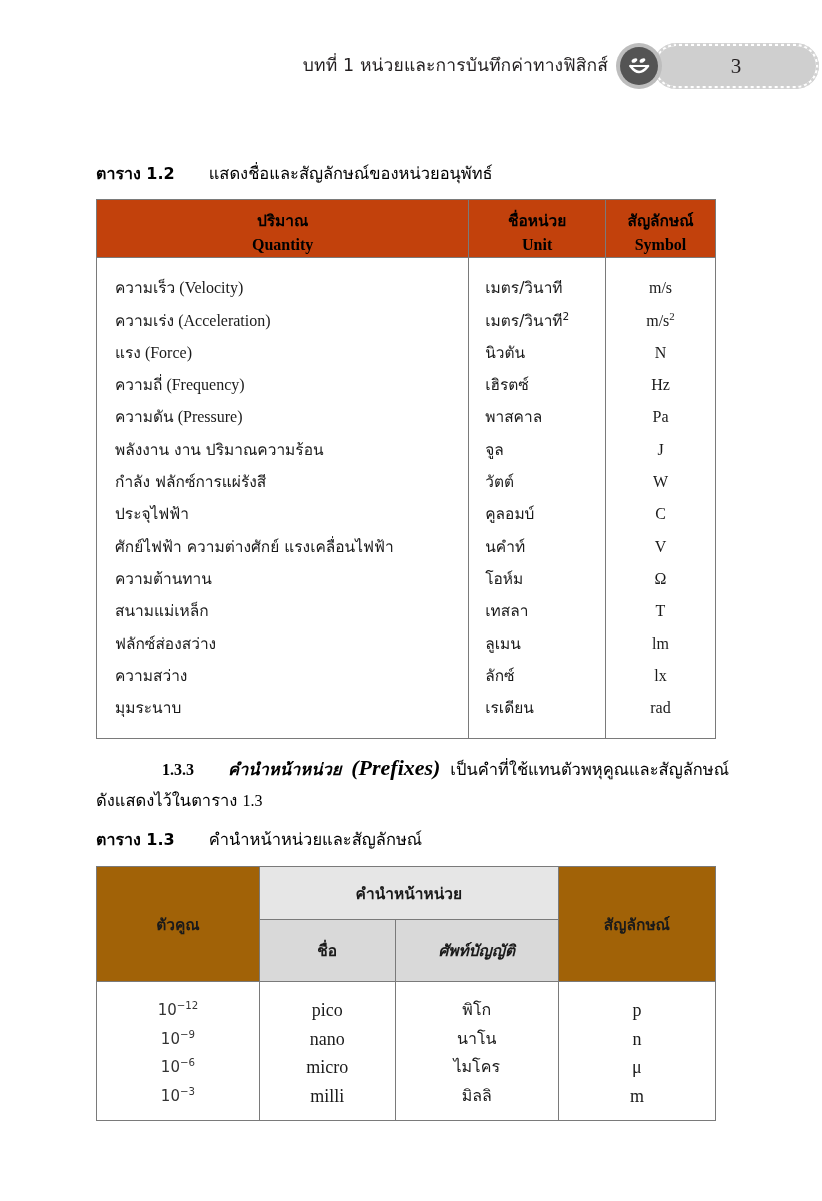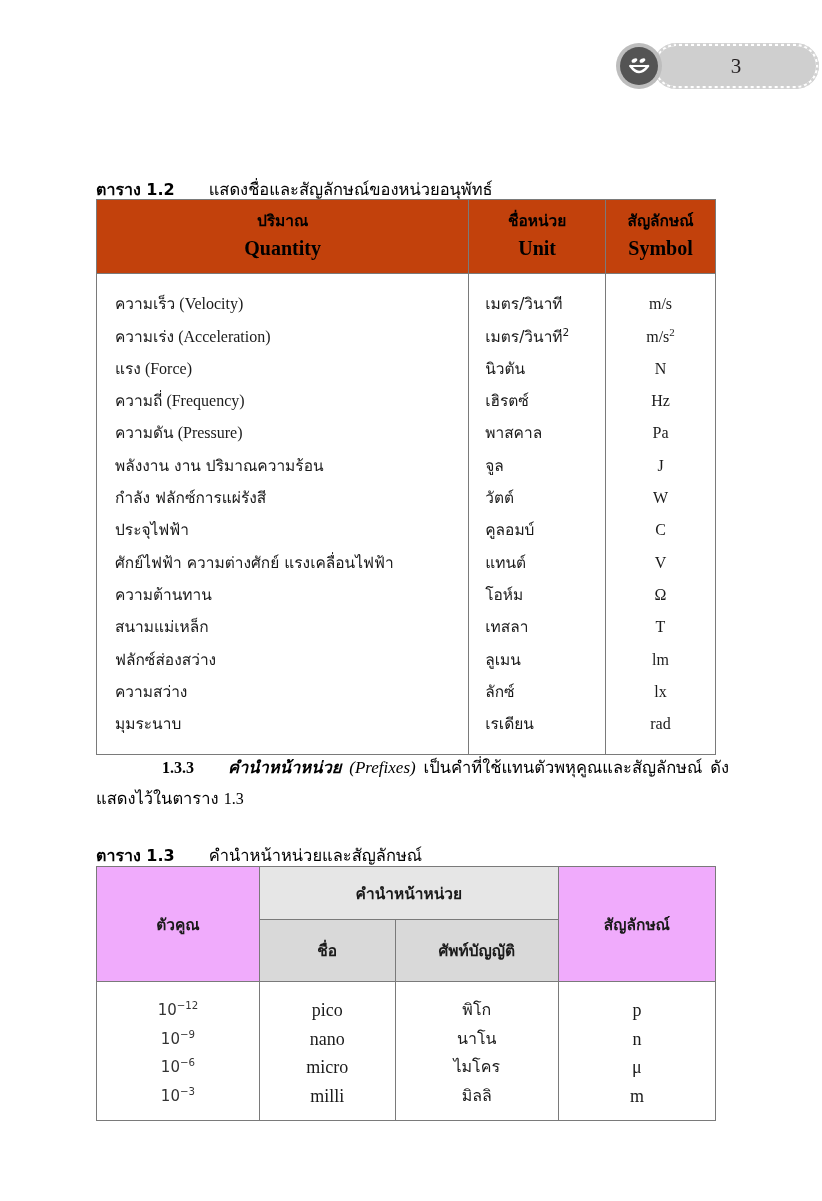--- a/index.html
+++ b/index.html
@@ -86,21 +86,20 @@
     z-index: 2;
   }
 
   
   .caption {
     position: absolute;
     left: 96px;
     font-size: 16.5px;
     color: #000000;
     white-space: nowrap;
-    margin-top: 16px;
   }
   .caption .cap-label {
     font-weight: bold;
     font-size: 16px;
   }
   .caption .cap-text {
     font-weight: normal;
   }
   .cap-gap { display: inline-block; width: 34px; }
 
@@ -122,24 +121,23 @@
     vertical-align: middle;
   }
   .thead-cell .th-thai {
     font-size: 15.5px;
     display: block;
     line-height: 1.5;
     padding-top: 10px;
     color: #000;
   }
   .thead-cell .th-eng {
-    font-size: 20px;
+    font-size: 16px;
     display: block;
     line-height: 1.5;
-    padding-bottom: 10px;
     font-family: "Liberation Serif", serif;
     font-weight: bold;
     color: #000;
   }
 
   
   .t12-body td {
     vertical-align: top;
     padding: 0;
   }
@@ -174,24 +172,24 @@
     font-weight: bold;
     font-family: "Liberation Serif", serif;
     font-size: 16px;
   }
   .sec-title {
     font-weight: bold;
     font-style: italic;
     font-size: 16.5px;
   }
   .sec-title-en {
-    font-weight: normal;
+    font-weight: bold;
     font-style: italic;
     font-family: "Liberation Serif", serif;
-    font-size: 17px;
+    font-size: 22px;
   }
   .num-inline { font-family: "Liberation Serif", serif; font-size: 16px; margin-top: 40px; }
 
   
   .t13-span-cell {
     background: #e6e6e6;
     text-align: center;
     vertical-align: middle;
     font-weight: bold;
     font-size: 15.5px;
@@ -199,21 +197,21 @@
   }
   .t13-sub-cell {
     background: #d9d9d9;
     text-align: center;
     vertical-align: middle;
     font-weight: bold;
     font-size: 15.5px;
     height: 61px;
   }
   .t13-side-cell {
-    background: #f0abfc;
+    background: #a16207;
     text-align: center;
     vertical-align: middle;
     font-weight: bold;
     font-size: 15.5px;
   }
   .t13-body td { vertical-align: top; }
   .t13-list {
     list-style: none;
     margin: 0;
     padding: 14px 0 10px 0;
@@ -231,20 +229,21 @@
   }
   .col-mult .t13-list li .base { font-size: 15px; }
   .col-prefix-en .t13-list li { font-family: "Liberation Serif", serif; font-size: 18px; }
   .col-prefix-th .t13-list li { font-size: 16px; }
   .col-sym13 .t13-list li { font-family: "Liberation Serif", serif; font-size: 18px; }
 </style>
 </head>
 <body>
 
 <div class="page-header">
+  <div class="header-title">บทที่ 1 หน่วยและการบันทึกค่าทางฟิสิกส์</div>
   <div class="smiley-badge">
     <div class="smiley-inner">
       <svg width="38" height="38" viewBox="0 0 38 38">
         <ellipse cx="14.5" cy="13.5" rx="3.1" ry="1.9" fill="#ffffff" transform="rotate(-28 14.5 13.5)"></ellipse>
         <ellipse cx="22.5" cy="13.5" rx="3.1" ry="1.9" fill="#ffffff" transform="rotate(-28 22.5 13.5)"></ellipse>
         <path d="M10.5 19 Q19 31 28 19" stroke="#ffffff" stroke-width="2.6" fill="none" stroke-linecap="round"></path>
         <path d="M10.5 19 L28 19" stroke="#ffffff" stroke-width="2.2" fill="none" stroke-linecap="round"></path>
       </svg>
     </div>
   </div>
@@ -298,21 +297,21 @@
       <td class="col-unit">
         <ul class="cell-list" id="t12-unit">
             <li>เมตร/วินาที</li>
             <li>เมตร/วินาที<sup class="sup-small">2</sup></li>
             <li>นิวตัน</li>
             <li>เฮิรตซ์</li>
             <li>พาสคาล</li>
             <li>จูล</li>
             <li>วัตต์</li>
             <li>คูลอมบ์</li>
-            <li>แทนต์</li>
+            <li>นคำท์</li>
             <li>โอห์ม</li>
             <li>เทสลา</li>
             <li>ลูเมน</li>
             <li>ลักซ์</li>
             <li>เรเดียน</li>
           </ul>
       </td>
       <td class="col-symbol">
         <ul class="cell-list" id="t12-symbol">
             <li>m/s</li>
@@ -345,21 +344,21 @@
 
 <table class="doc-table" id="table-1-3" style="top:866px; left:96px; width:620px;">
   <thead>
     <tr>
       <th class="t13-side-cell" rowspan="2" style="width:163px;">ตัวคูณ</th>
       <th class="t13-span-cell" colspan="2" style="width:300px;">คำนำหน้าหน่วย</th>
       <th class="t13-side-cell" rowspan="2" style="width:157px;">สัญลักษณ์</th>
     </tr>
     <tr>
       <th class="t13-sub-cell" style="width:128px;font-family:Liberation Serif, serif;">ชื่อ</th>
-      <th class="t13-sub-cell" style="width:154px;">ศัพท์บัญญัติ</th>
+      <th class="t13-sub-cell" style="width:154px;font-style:italic;">ศัพท์บัญญัติ</th>
     </tr>
   </thead>
   <tbody class="t13-body">
     <tr>
       <td class="col-mult">
         <ul class="t13-list" id="t13-mult">
             <li><span class="base">10</span><sup class="sup-small">−12</sup></li>
             <li><span class="base">10</span><sup class="sup-small">−9</sup></li>
             <li><span class="base">10</span><sup class="sup-small">−6</sup></li>
             <li><span class="base">10</span><sup class="sup-small">−3</sup></li>

